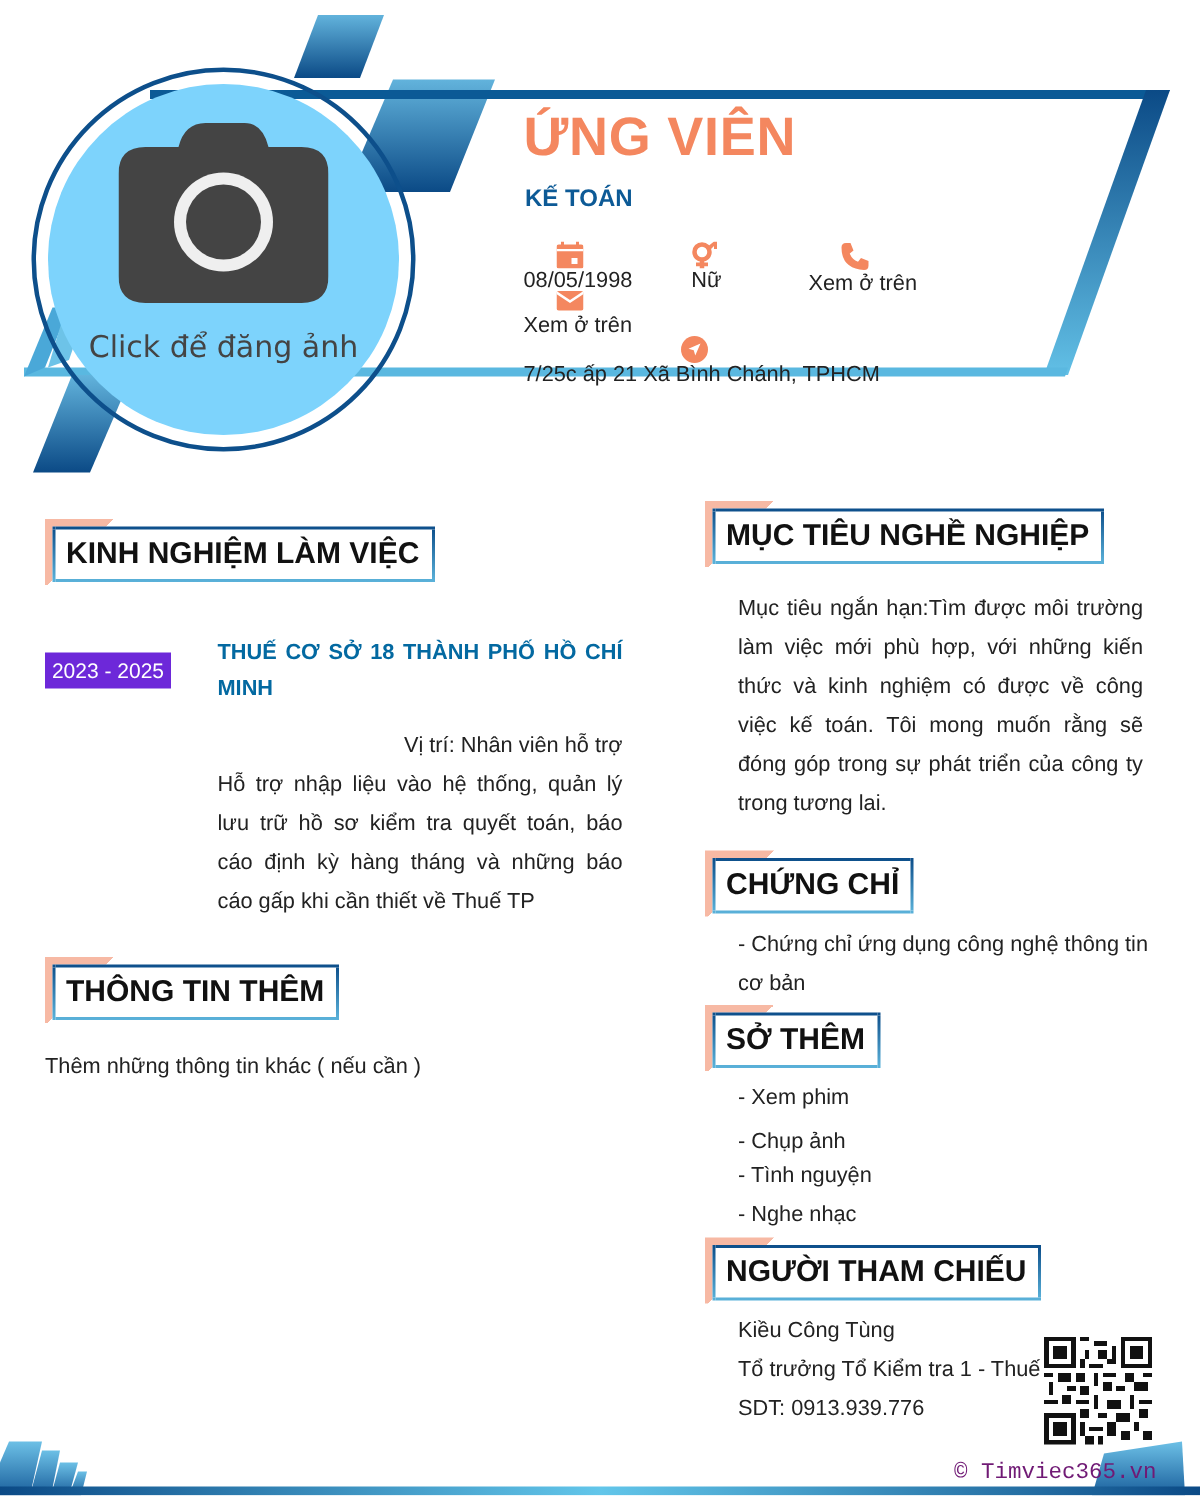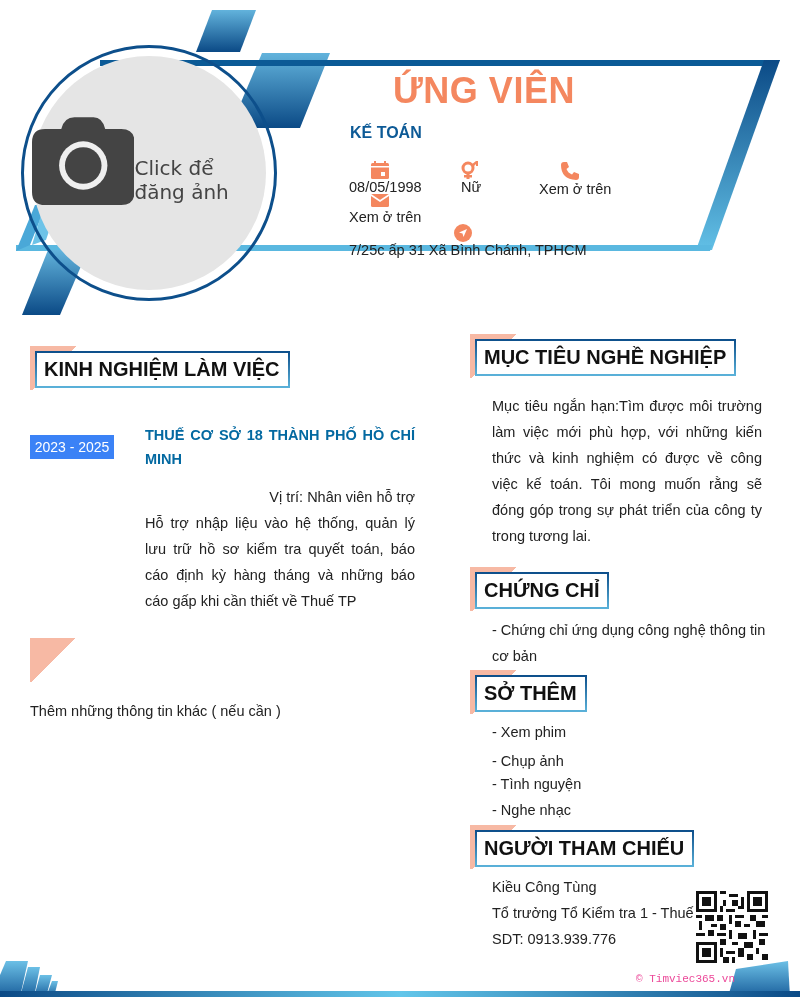--- a/index.html
+++ b/index.html
@@ -10,27 +10,27 @@
   .deco-svg { position: absolute; left: 0; top: 0; width: 800px; height: 320px; }
 
   .avatar {
     position: absolute; left: 21px; top: 45px; width: 256px; height: 256px;
     border-radius: 50%;
     border: 3px solid #0d4f8b;
     background: transparent;
   }
   .avatar-inner {
     position: absolute; left: 32px; top: 56px; width: 234px; height: 234px;
-    border-radius: 50%; background: #e5e5e5;
-    display: flex; flex-direction: row; align-items: center; justify-content: center;
+    border-radius: 50%; background: #7dd3fc;
+    display: flex; flex-direction: column; align-items: center; justify-content: center;
   }
   .camera-icon { width: 140px; height: 125px; margin-top: -24px; }
   .avatar-caption { font-family: "DejaVu Sans", sans-serif; font-size: 20px; color: #444; margin-top: 14px; }
 
-  .name { position: absolute; left: 349px; top: 70px; font-size: 36px; font-weight: bold; color: #f4875f; letter-spacing: 0.5px; margin-left: 44px; }
+  .name { position: absolute; left: 349px; top: 70px; font-size: 36px; font-weight: bold; color: #f4875f; letter-spacing: 0.5px; }
   .job { position: absolute; left: 350px; top: 124px; font-size: 16px; font-weight: bold; color: #0d5a96; }
 
   .info-row { position: absolute; display: flex; align-items: center; font-size: 14.5px; color: #222; flex-direction: column; }
   .info-row .ic { width: 18px; height: 18px; margin-right: 10px; display: inline-block; }
 
   
   .sec {
     position: absolute; display: inline-block;
   }
   .sec .tri {
@@ -43,26 +43,26 @@
     background: #fff;
     padding: 5px 8px 5px 7px;
     font-size: 20px; font-weight: bold; color: #111; white-space: nowrap;
   }
 
   .body-text { position: absolute; font-size: 14.5px; line-height: 26px; color: #222; }
   .justify { text-align: justify; }
 
   .date-badge {
     position: absolute; left: 30px; top: 435px; width: 84px; height: 24px;
-    background: #3b82f6; color: #fff; font-size: 14px; text-align: center; line-height: 24px;
+    background: #6d28d9; color: #fff; font-size: 14px; text-align: center; line-height: 24px;
   }
   .company { position: absolute; left: 145px; top: 423px; width: 270px; font-size: 14.5px; font-weight: bold; line-height: 24px; text-align: justify; text-align-last: left; color: #0369a1; }
 
   .qr { position: absolute; left: 696px; top: 891px; width: 72px; height: 72px; }
-  .copyright { position: absolute; left: 636px; top: 973px; font-family: "Liberation Mono", "DejaVu Sans Mono", monospace; font-size: 11px; color: #ec4899; }
+  .copyright { position: absolute; left: 636px; top: 973px; font-family: "Liberation Mono", "DejaVu Sans Mono", monospace; font-size: 15px; color: #701a75; }
 
   .footer-svg { position: absolute; left: 0; top: 955px; width: 800px; height: 42px; }
 </style>
 </head>
 <body>
 
 <svg class="deco-svg" viewBox="0 0 800 320">
   <defs>
     <linearGradient id="gBlue" x1="0" y1="0" x2="0" y2="1">
       <stop offset="0" stop-color="#62b3dc"></stop>
@@ -136,35 +136,36 @@
     <rect x="0" y="3" width="18" height="13" rx="1.5" fill="#f4875f"></rect>
     <path d="M0 4 L9 10 L18 4" fill="none" stroke="#fff" stroke-width="1.8"></path>
   </svg>
   <span>Xem ở trên</span>
 </div>
 <div class="info-row" style="left:349px; top:224px;">
   <svg class="ic" viewBox="0 0 18 18">
     <circle cx="9" cy="9" r="9" fill="#f4875f"></circle>
     <path d="M13 5 L5 8.5 L8.5 9.5 L9.5 13 Z" fill="#fff"></path>
   </svg>
-  <span>7/25c ấp 31 Xã Bình Chánh, TPHCM</span>
+  <span>7/25c ấp 21 Xã Bình Chánh, TPHCM</span>
 </div>
 
 <div class="sec" style="left:30px; top:346px;">
   <div class="tri"></div>
   <div class="box">KINH NGHIỆM LÀM VIỆC</div>
 </div>
 
 <div class="date-badge">2023 - 2025</div>
 <div class="company">THUẾ CƠ SỞ 18 THÀNH PHỐ HỒ CHÍ MINH</div>
 <div class="body-text" style="left:145px; top:484px; width:270px;text-align:right;">Vị trí: Nhân viên hỗ trợ</div>
 <div class="body-text justify" style="left:145px; top:510px; width:270px;">Hỗ trợ nhập liệu vào hệ thống, quản lý lưu trữ hồ sơ kiểm tra quyết toán, báo cáo định kỳ hàng tháng và những báo cáo gấp khi cần thiết về Thuế TP</div>
 
 <div class="sec" style="left:30px; top:638px;">
   <div class="tri"></div>
+  <div class="box">THÔNG TIN THÊM</div>
 </div>
 <div class="body-text" style="left:30px; top:698px; width:380px;">Thêm những thông tin khác ( nếu cần )</div>
 
 <div class="sec" style="left:470px; top:334px;">
   <div class="tri"></div>
   <div class="box">MỤC TIÊU NGHỀ NGHIỆP</div>
 </div>
 <div class="body-text justify" style="left:492px; top:393px; width:270px;"> Mục tiêu ngắn hạn:Tìm được môi trường làm việc mới phù hợp, với những kiến thức và kinh nghiệm có được về công việc kế toán. Tôi mong muốn rằng sẽ đóng góp trong sự phát triển của công ty trong tương lai.</div>
 
 <div class="sec" style="left:470px; top:567px;">

